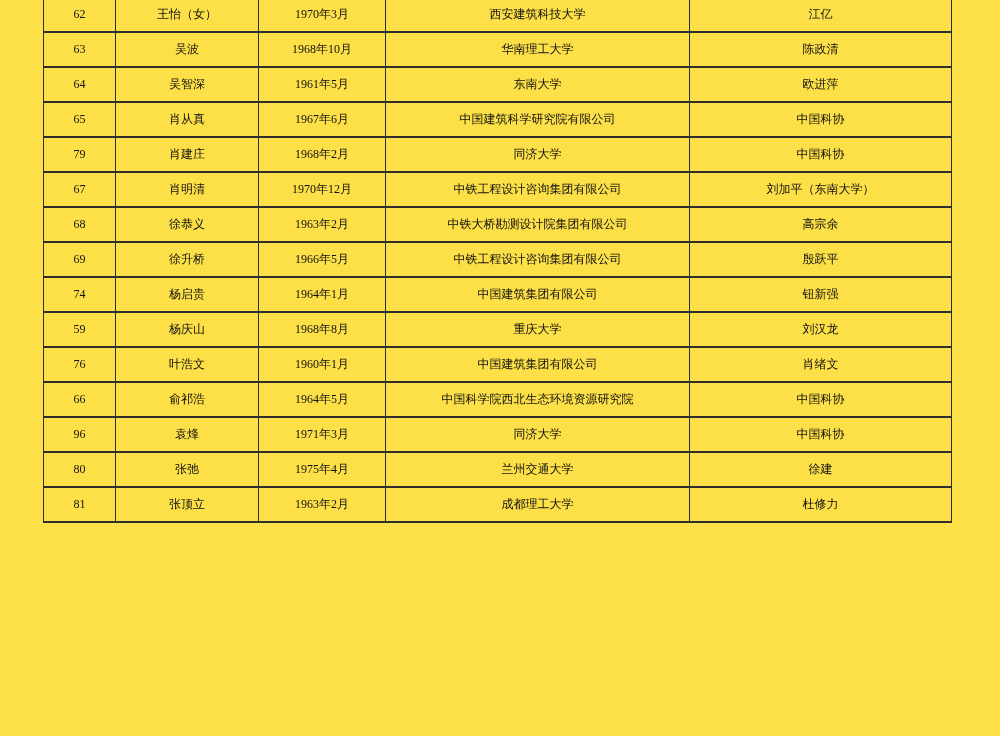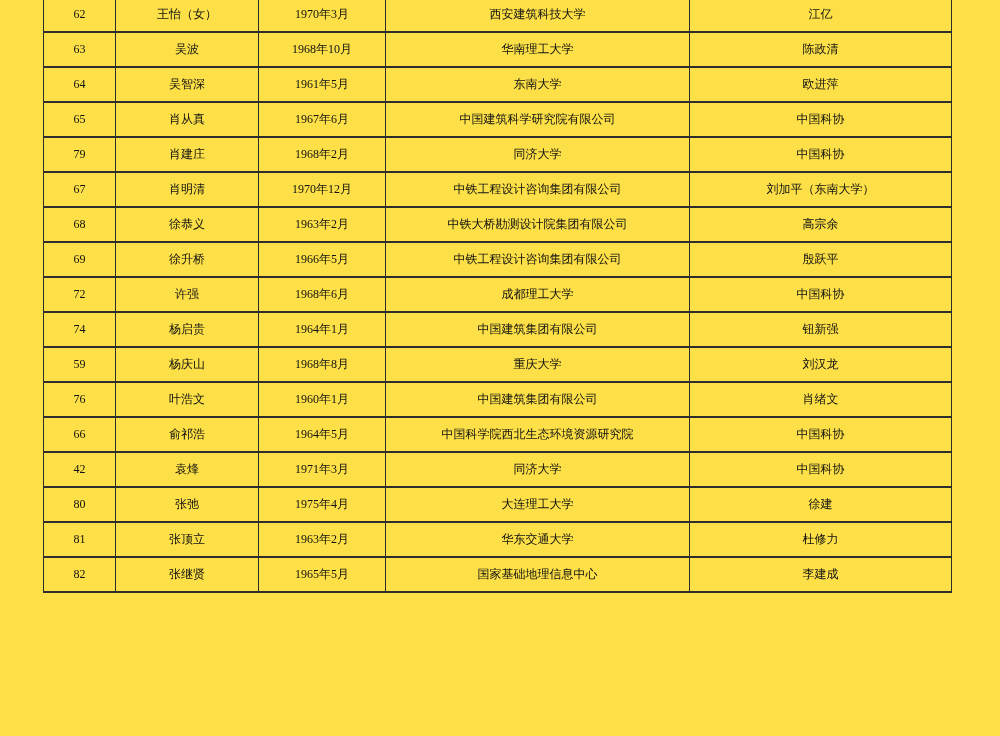--- a/index.html
+++ b/index.html
@@ -112,27 +112,20 @@
         <tr>
           <td>69</td>
           <td>徐升桥</td>
           <td>1966年5月</td>
           <td>中铁工程设计咨询集团有限公司</td>
           <td>殷跃平</td>
         </tr>
 
 
 
-        <tr>
-          <td>72</td>
-          <td>许强</td>
-          <td>1968年6月</td>
-          <td>成都理工大学</td>
-          <td>中国科协</td>
-        </tr>
 
 
         <tr>
           <td>74</td>
           <td>杨启贵</td>
           <td>1964年1月</td>
           <td>中国建筑集团有限公司</td>
           <td>钮新强</td>
         </tr>
 
@@ -155,45 +148,38 @@
 
         <tr>
           <td>66</td>
           <td>俞祁浩</td>
           <td>1964年5月</td>
           <td>中国科学院西北生态环境资源研究院</td>
           <td>中国科协</td>
         </tr>
 
         <tr>
-          <td>42</td>
+          <td>96</td>
           <td>袁烽</td>
           <td>1971年3月</td>
           <td>同济大学</td>
           <td>中国科协</td>
         </tr>
 
         <tr>
           <td>80</td>
           <td>张弛</td>
           <td>1975年4月</td>
-          <td>大连理工大学</td>
+          <td>兰州交通大学</td>
           <td>徐建</td>
         </tr>
 
         <tr>
           <td>81</td>
           <td>张顶立</td>
           <td>1963年2月</td>
-          <td>华东交通大学</td>
+          <td>成都理工大学</td>
           <td>杜修力</td>
         </tr>
 
-        <tr>
-          <td>82</td>
-          <td>张继贤</td>
-          <td>1965年5月</td>
-          <td>国家基础地理信息中心</td>
-          <td>李建成</td>
-        </tr>
       </tbody>
   </table>
 </div>
 
 </body></html>

